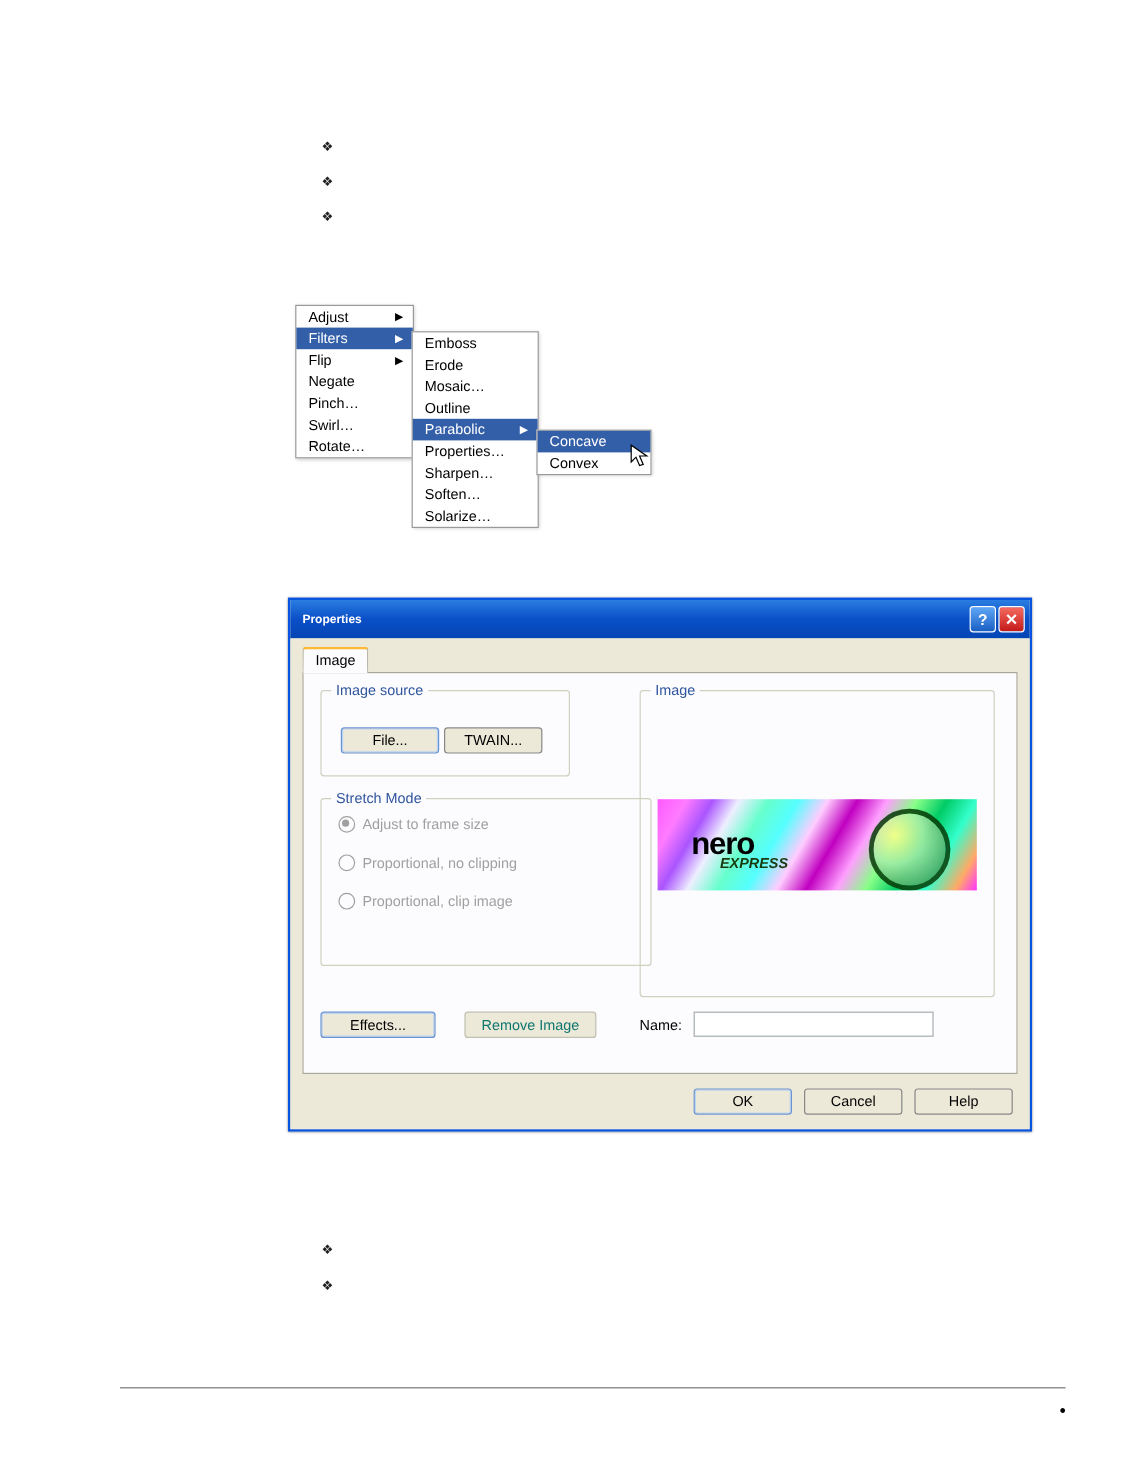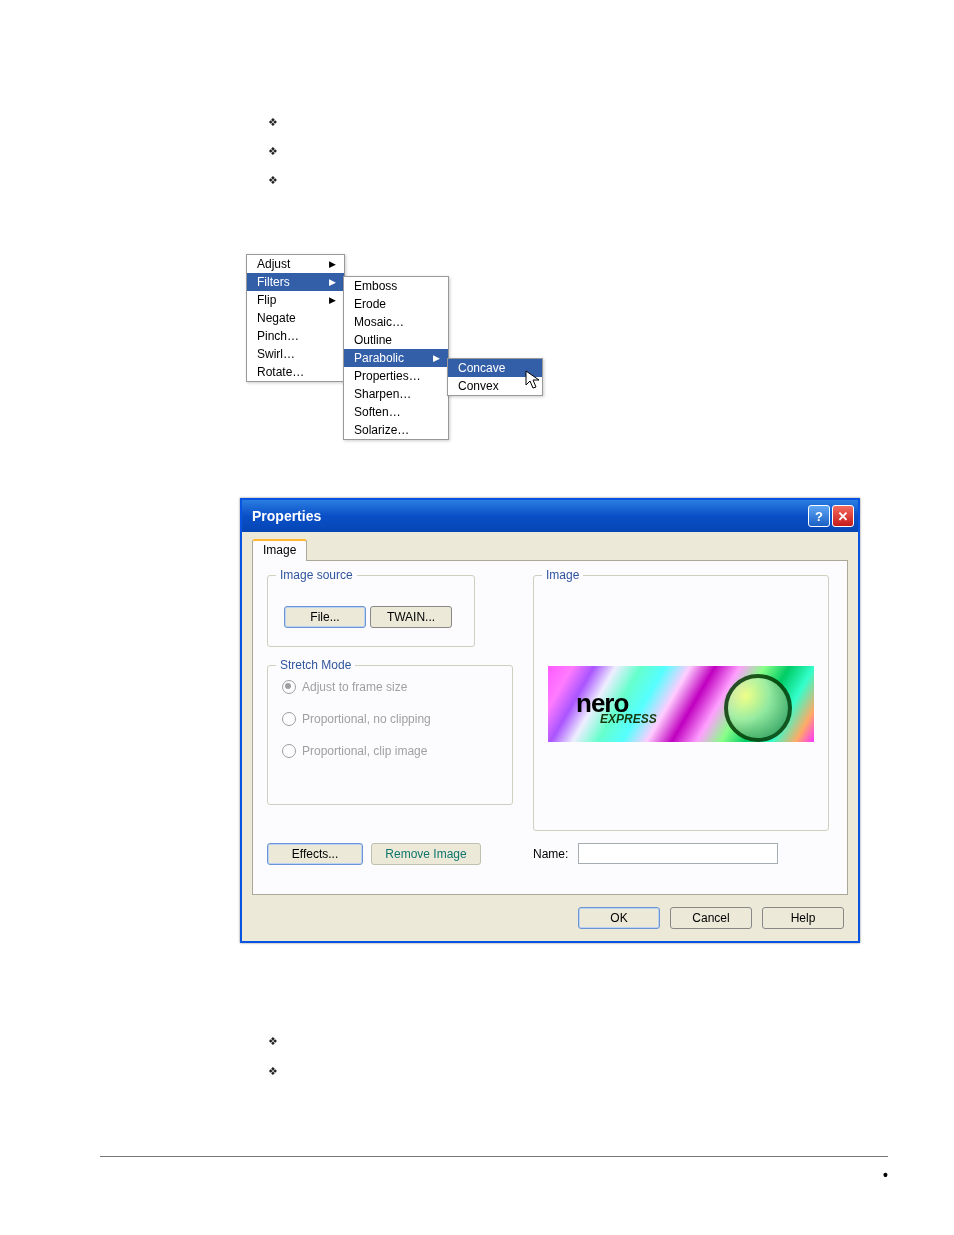--- a/index.html
+++ b/index.html
@@ -97,21 +97,21 @@
     background: linear-gradient(to bottom, #2a7de1 0%, #0a4fc7 50%, #0546b5 100%);
     display: flex;
     align-items: center;
     justify-content: space-between;
     padding: 0 4px 0 10px;
     box-sizing: border-box;
   }
   .titlebar-title {
     color: #fff;
     font-weight: bold;
-    font-size: 14px;
+    font-size: 10px;
   }
   .titlebtns {
     display: flex;
     gap: 2px;
   }
   .tbtn {
     width: 22px;
     height: 22px;
     border: 1px solid #fff;
     border-radius: 3px;
@@ -188,21 +188,21 @@
 
   .gb-imgsrc {
     top: 14px;
     left: 14px;
     width: 208px;
     height: 72px;
   }
   .gb-stretch {
     top: 104px;
     left: 14px;
-    width: 246px;
+    width: 276px;
     height: 140px;
   }
   .gb-image {
     top: 14px;
     left: 280px;
     width: 296px;
     height: 256px;
   }
 
   .btn {
@@ -258,21 +258,21 @@
     width: 6px; height: 6px;
     border-radius: 50%;
     background: #a0a0a0;
   }
 
   .btn-row-bottom {
     position: absolute;
     top: 282px;
     left: 14px;
     display: flex;
-    gap: 8px;
+    gap: 24px;
     align-items: center;
   }
 
   .name-row {
     position: absolute;
     top: 282px;
     left: 280px;
     display: flex;
     align-items: center;
     gap: 10px;

